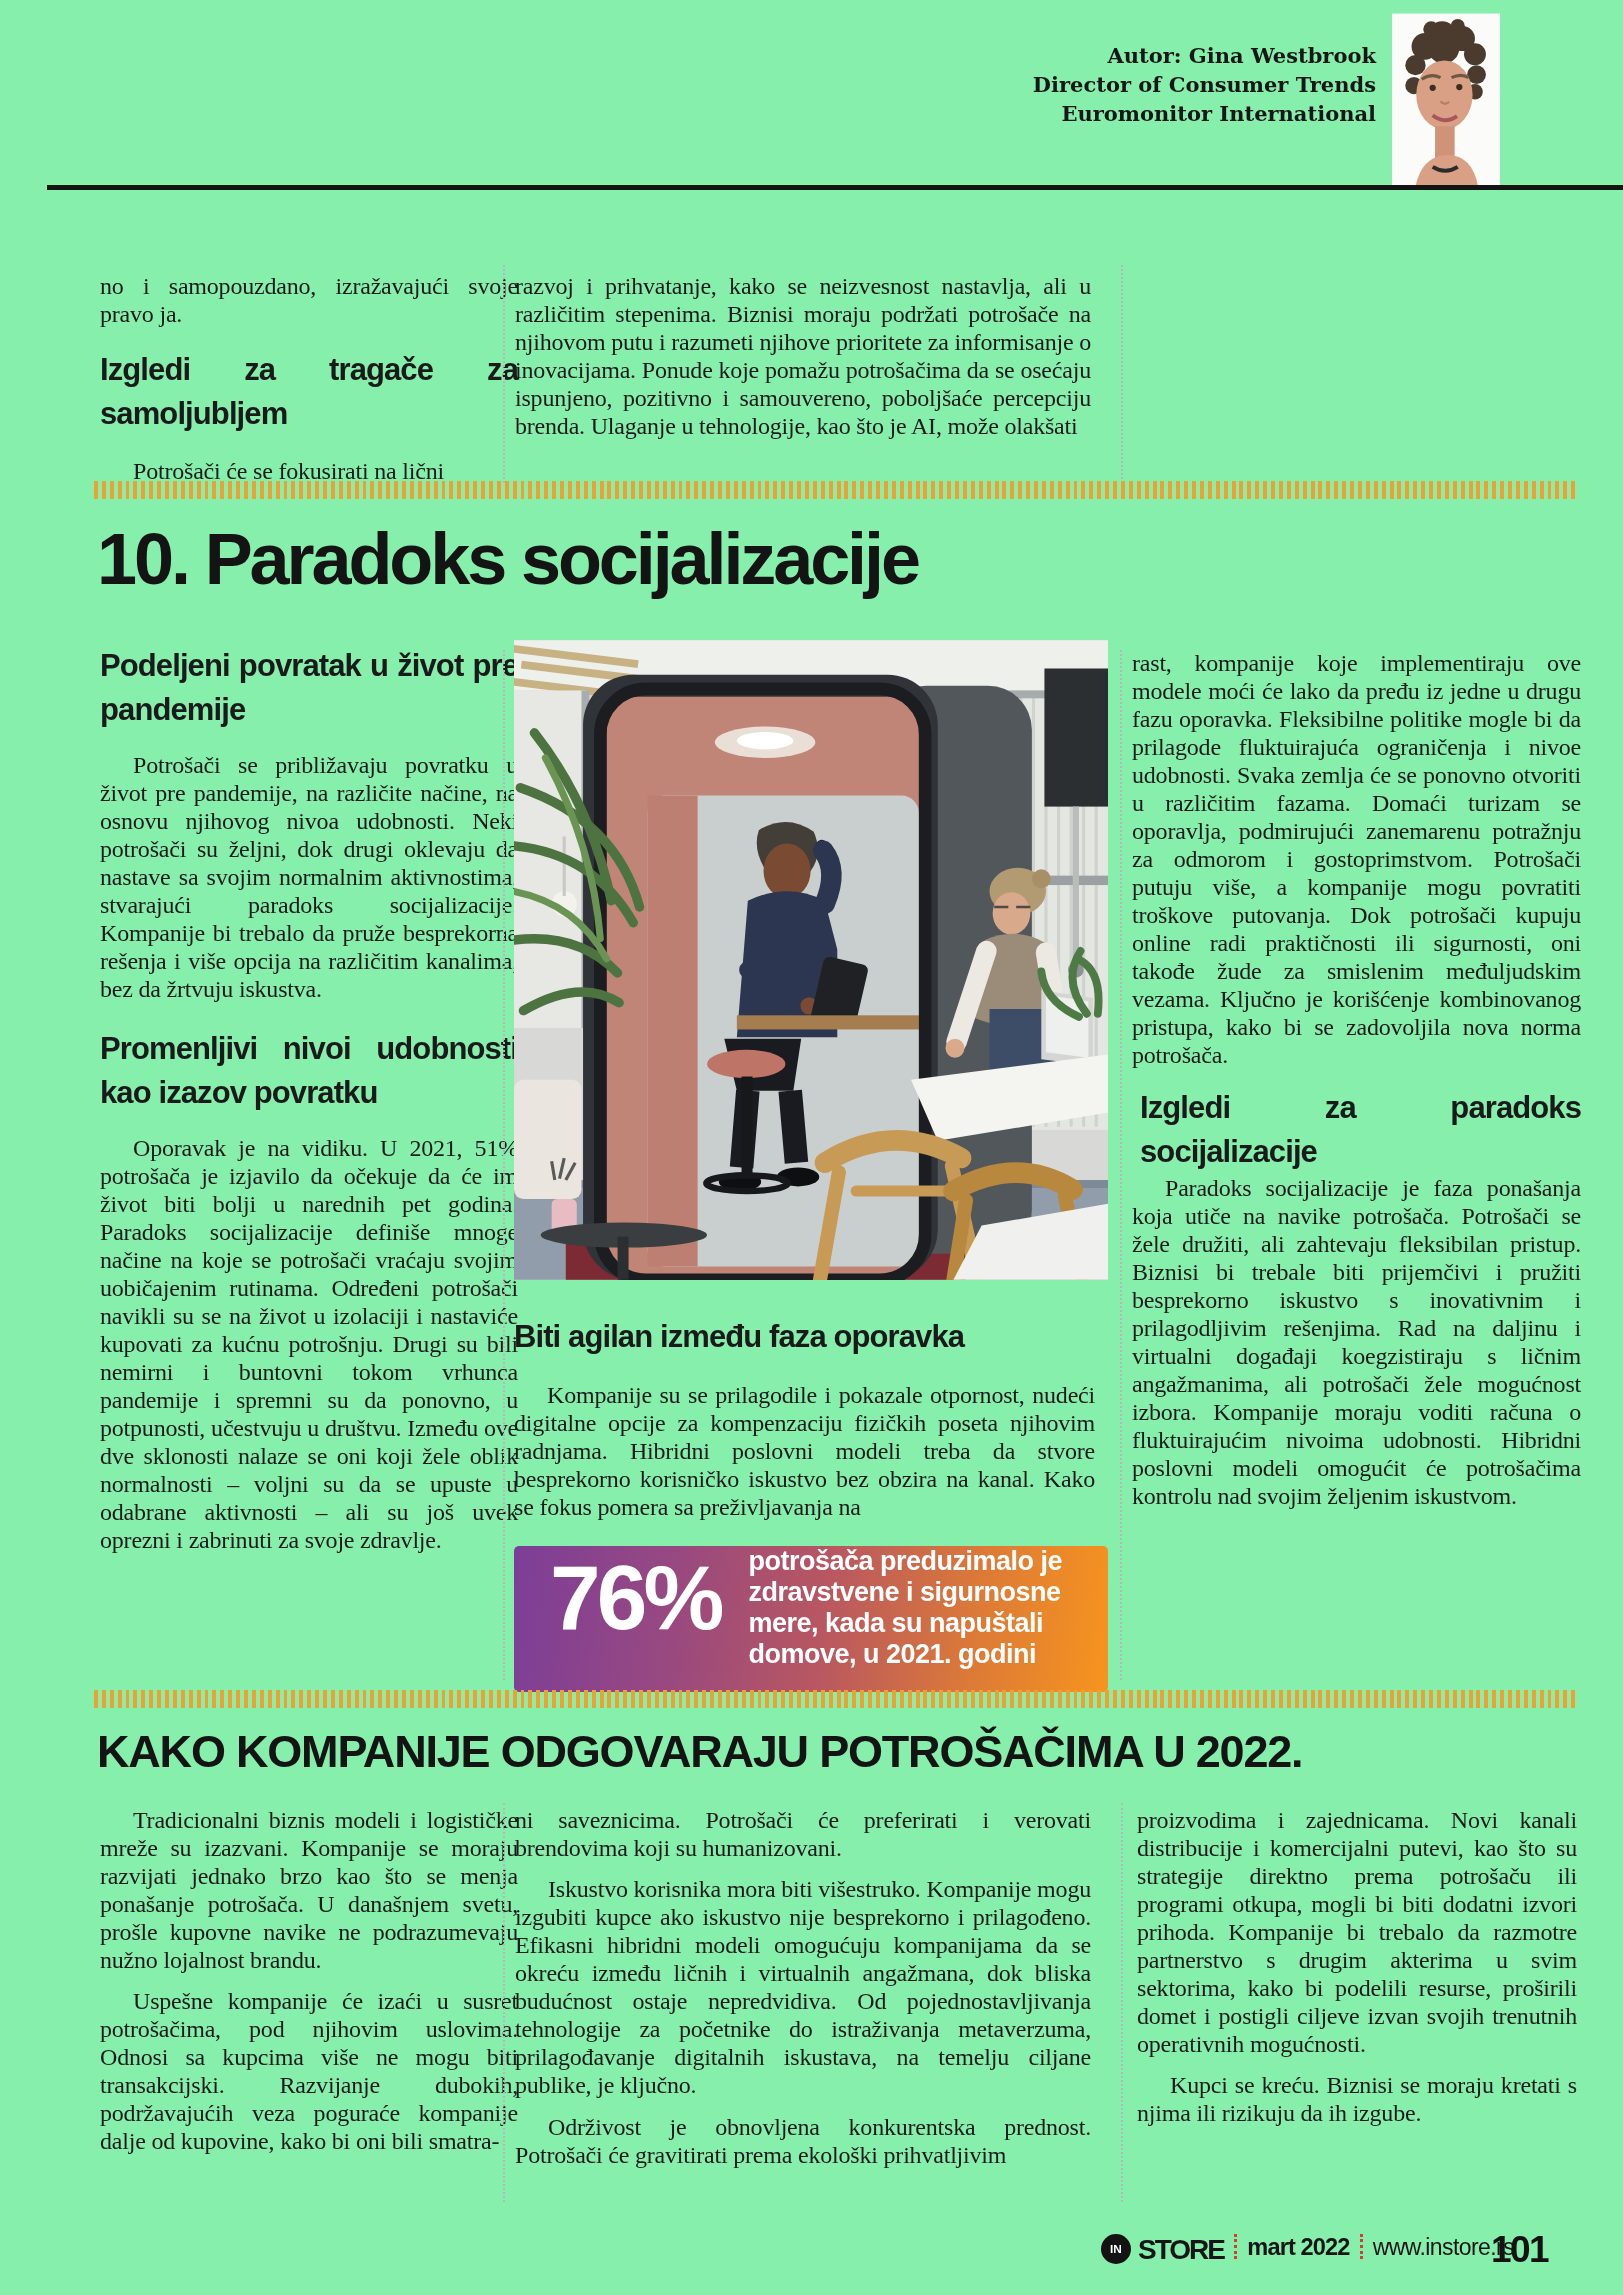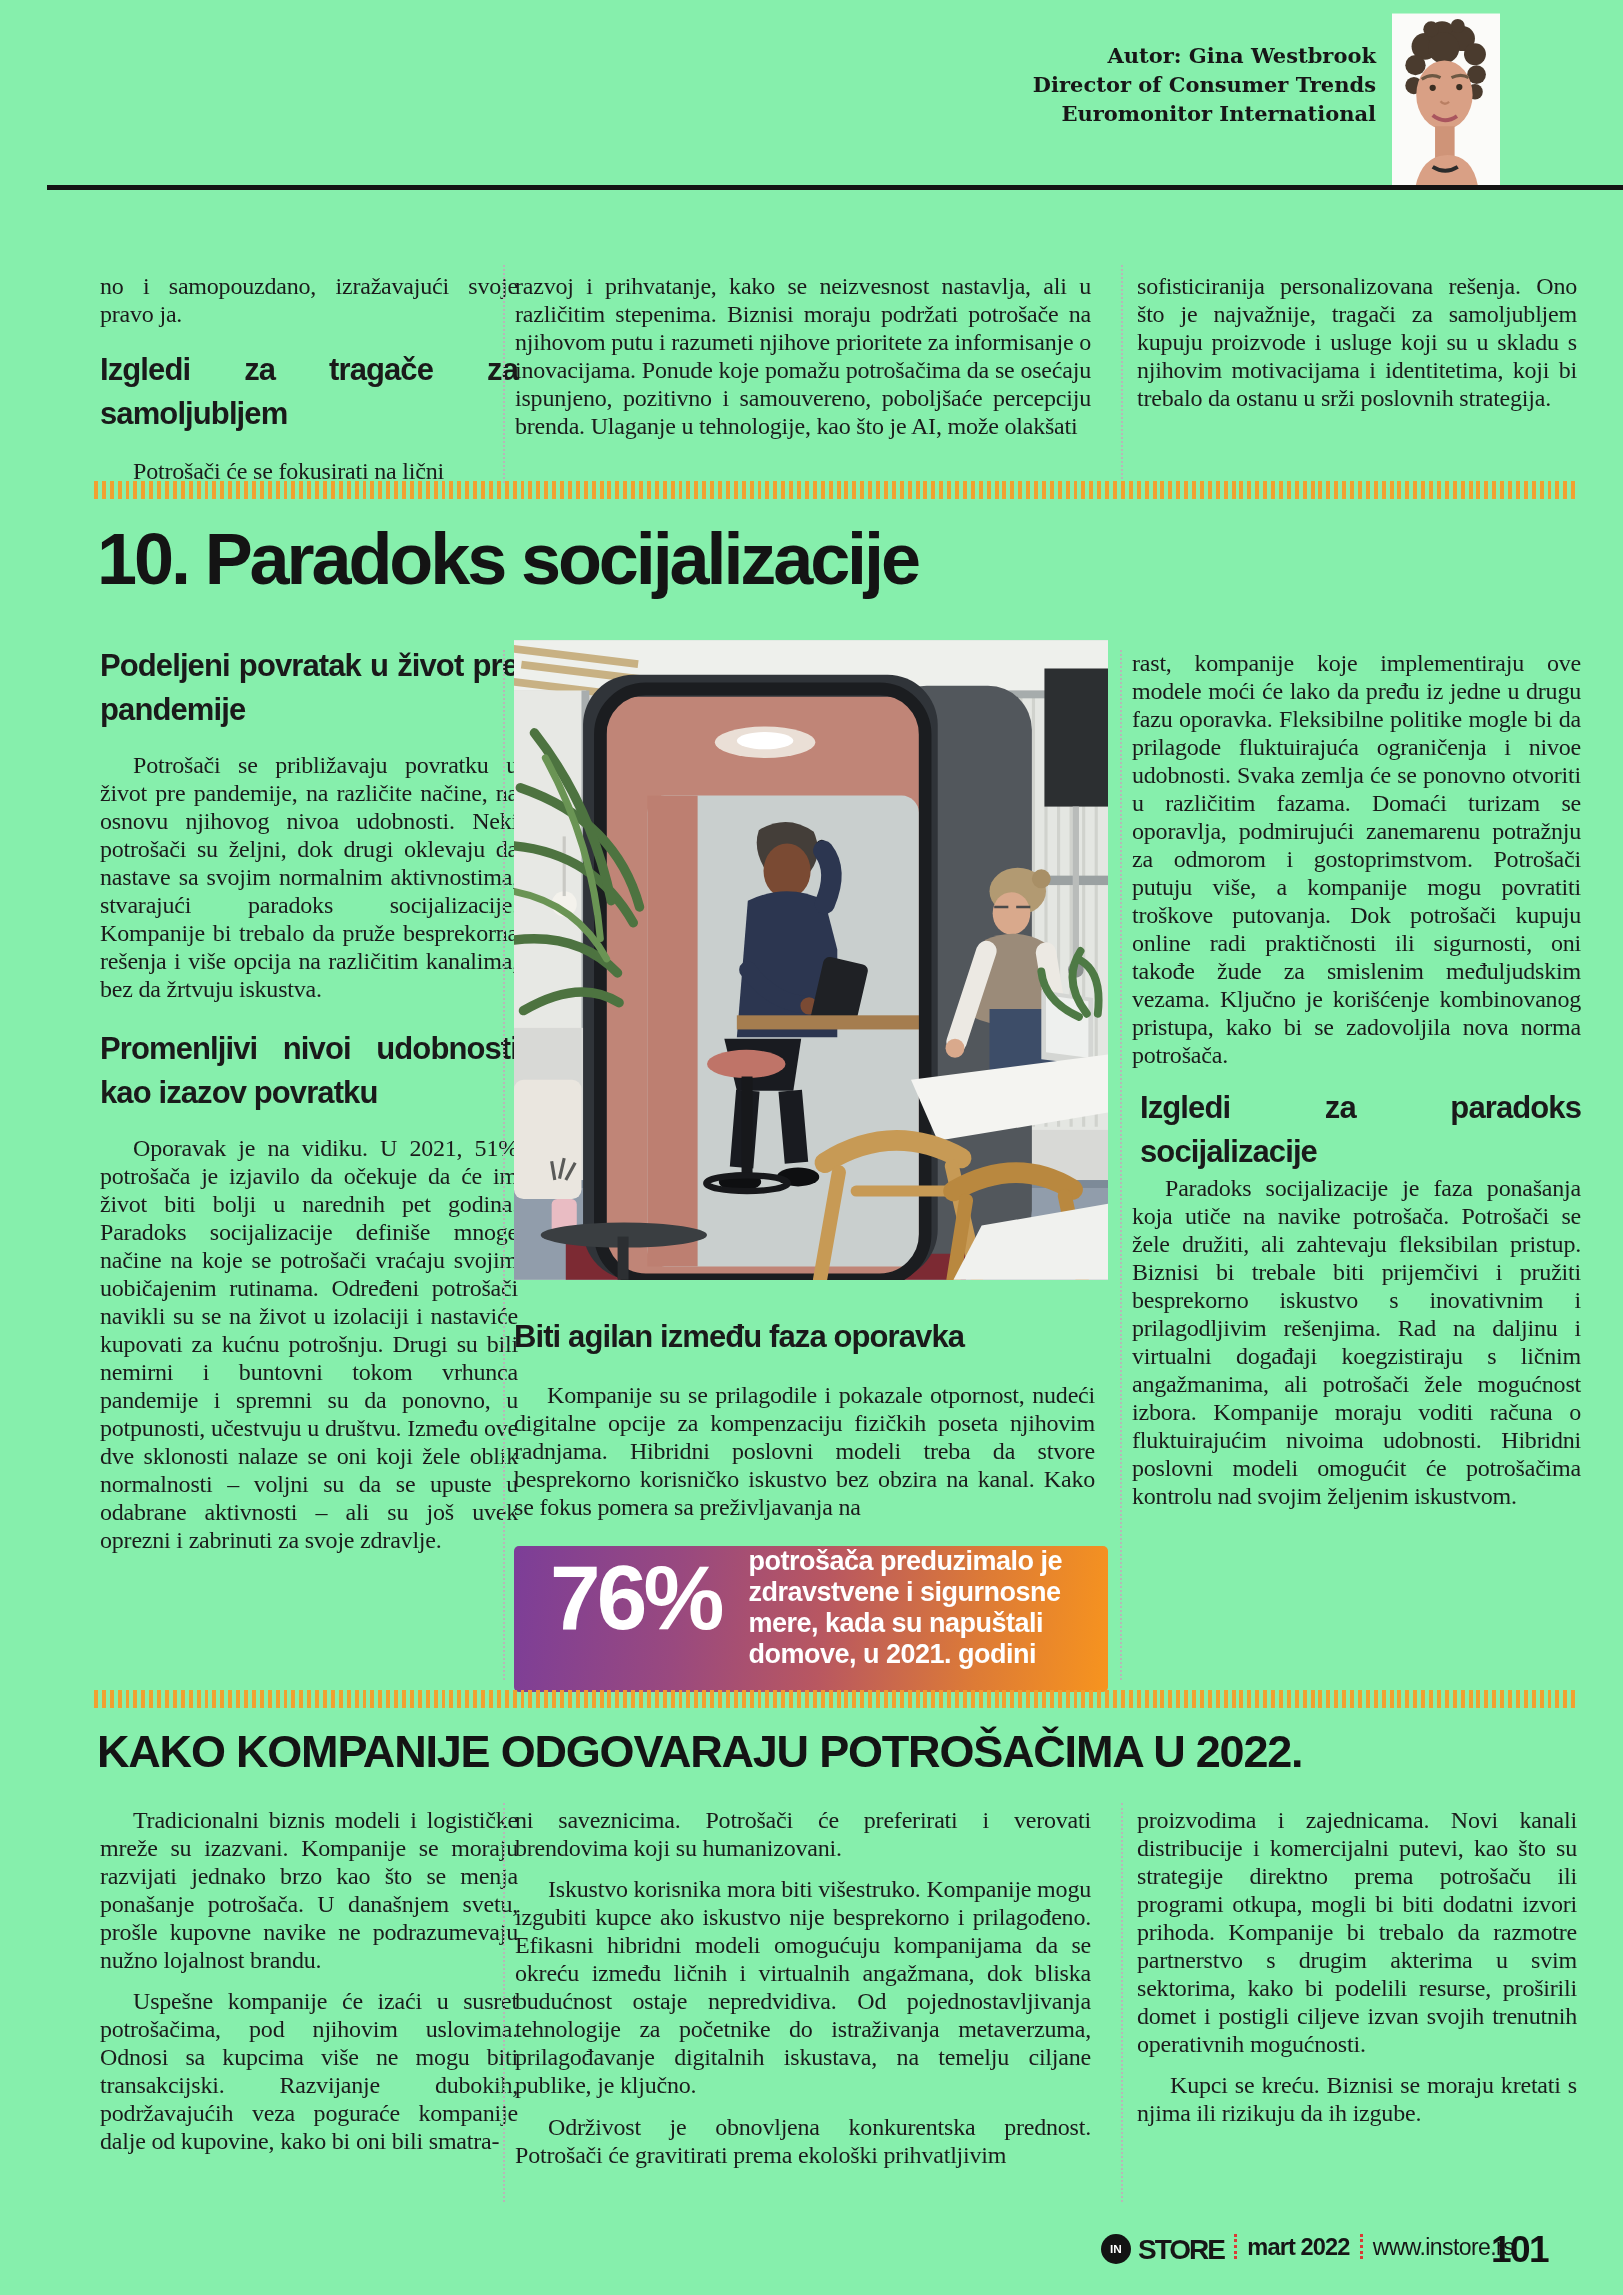--- a/index.html
+++ b/index.html
@@ -127,23 +127,20 @@
 
   <div class="header-rule"></div>
 
   <div class="t-col1 body-text">
     <p>no i samopouzdano, izražavajući svoje pravo ja.</p>
     <h3 class="col-h">Izgledi za tragače za samoljubljem</h3>
     <p class="ind after-h">Potrošači će se fokusirati na lični</p>
   </div>
   <div class="t-col2 body-text">
     <p>razvoj i prihvatanje, kako se neizvesnost nastavlja, ali u različitim stepenima. Biznisi moraju podržati potrošače na njihovom putu i razumeti njihove prioritete za informisanje o inovacijama. Ponude koje pomažu potrošačima da se osećaju ispunjeno, pozitivno i samouvereno, poboljšaće percepciju brenda. Ulaganje u tehnologije, kao što je AI, može olakšati</p>
-  </div>
-  <div class="t-col3 body-text">
-    <p>sofisticiranija personalizovana rešenja. Ono što je najvažnije, tragači za samoljubljem kupuju proizvode i usluge koji su u skladu s njihovim motivacijama i identitetima, koji bi trebalo da ostanu u srži poslovnih strategija.</p>
   </div>
   <div class="dotted-v" id="div-t1"></div>
   <div class="dotted-v" id="div-t2"></div>
 
   <div class="stripe" id="stripe1"></div>
 
   <h1 class="article-title">10. Paradoks socijalizacije</h1>
 
   <div class="m-col1 body-text">
     <h3 class="col-h">Podeljeni povratak u život pre pandemije</h3>

